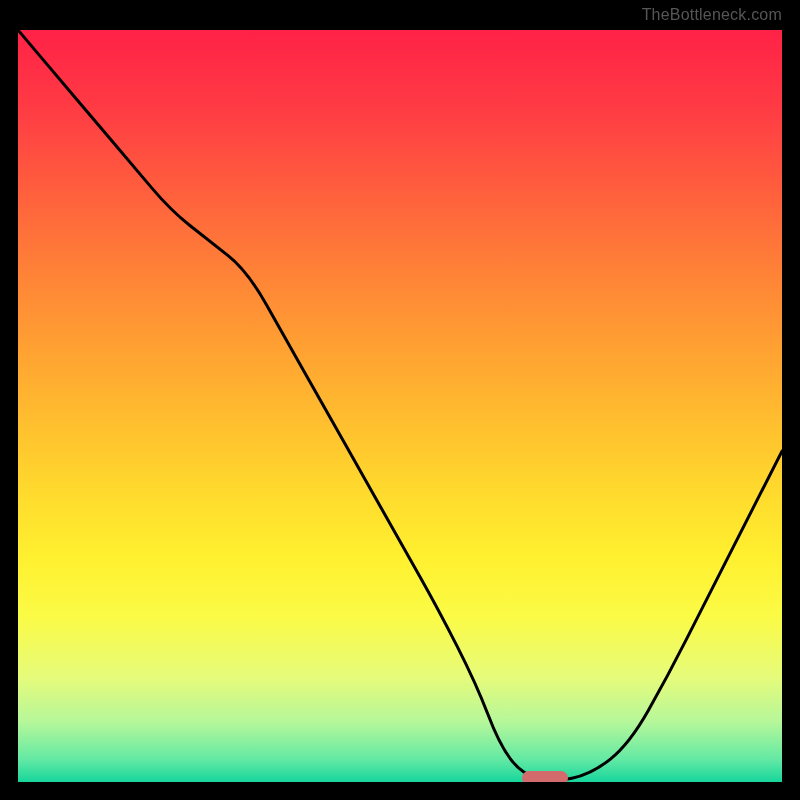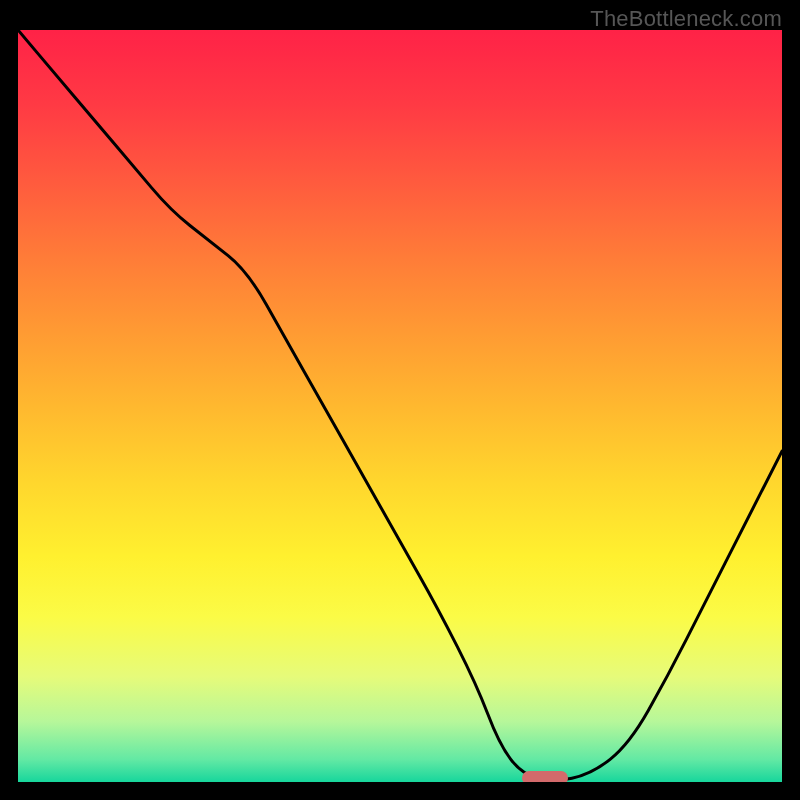--- a/index.html
+++ b/index.html
@@ -38,21 +38,21 @@
     top: 0;
     width: 100%;
     height: 100%;
     pointer-events: none;
   }
   .watermark {
     position: absolute;
     top: 6px;
     right: 18px;
     color: #565656;
-    font-size: 22px;
+    font-size: 16px;
     font-weight: 400;
     letter-spacing: 0.2px;
   }
   .marker {
     position: absolute;
     width: 46px;
     height: 14px;
     border-radius: 7px;
     transform: translate(-50%, -50%);
   }

